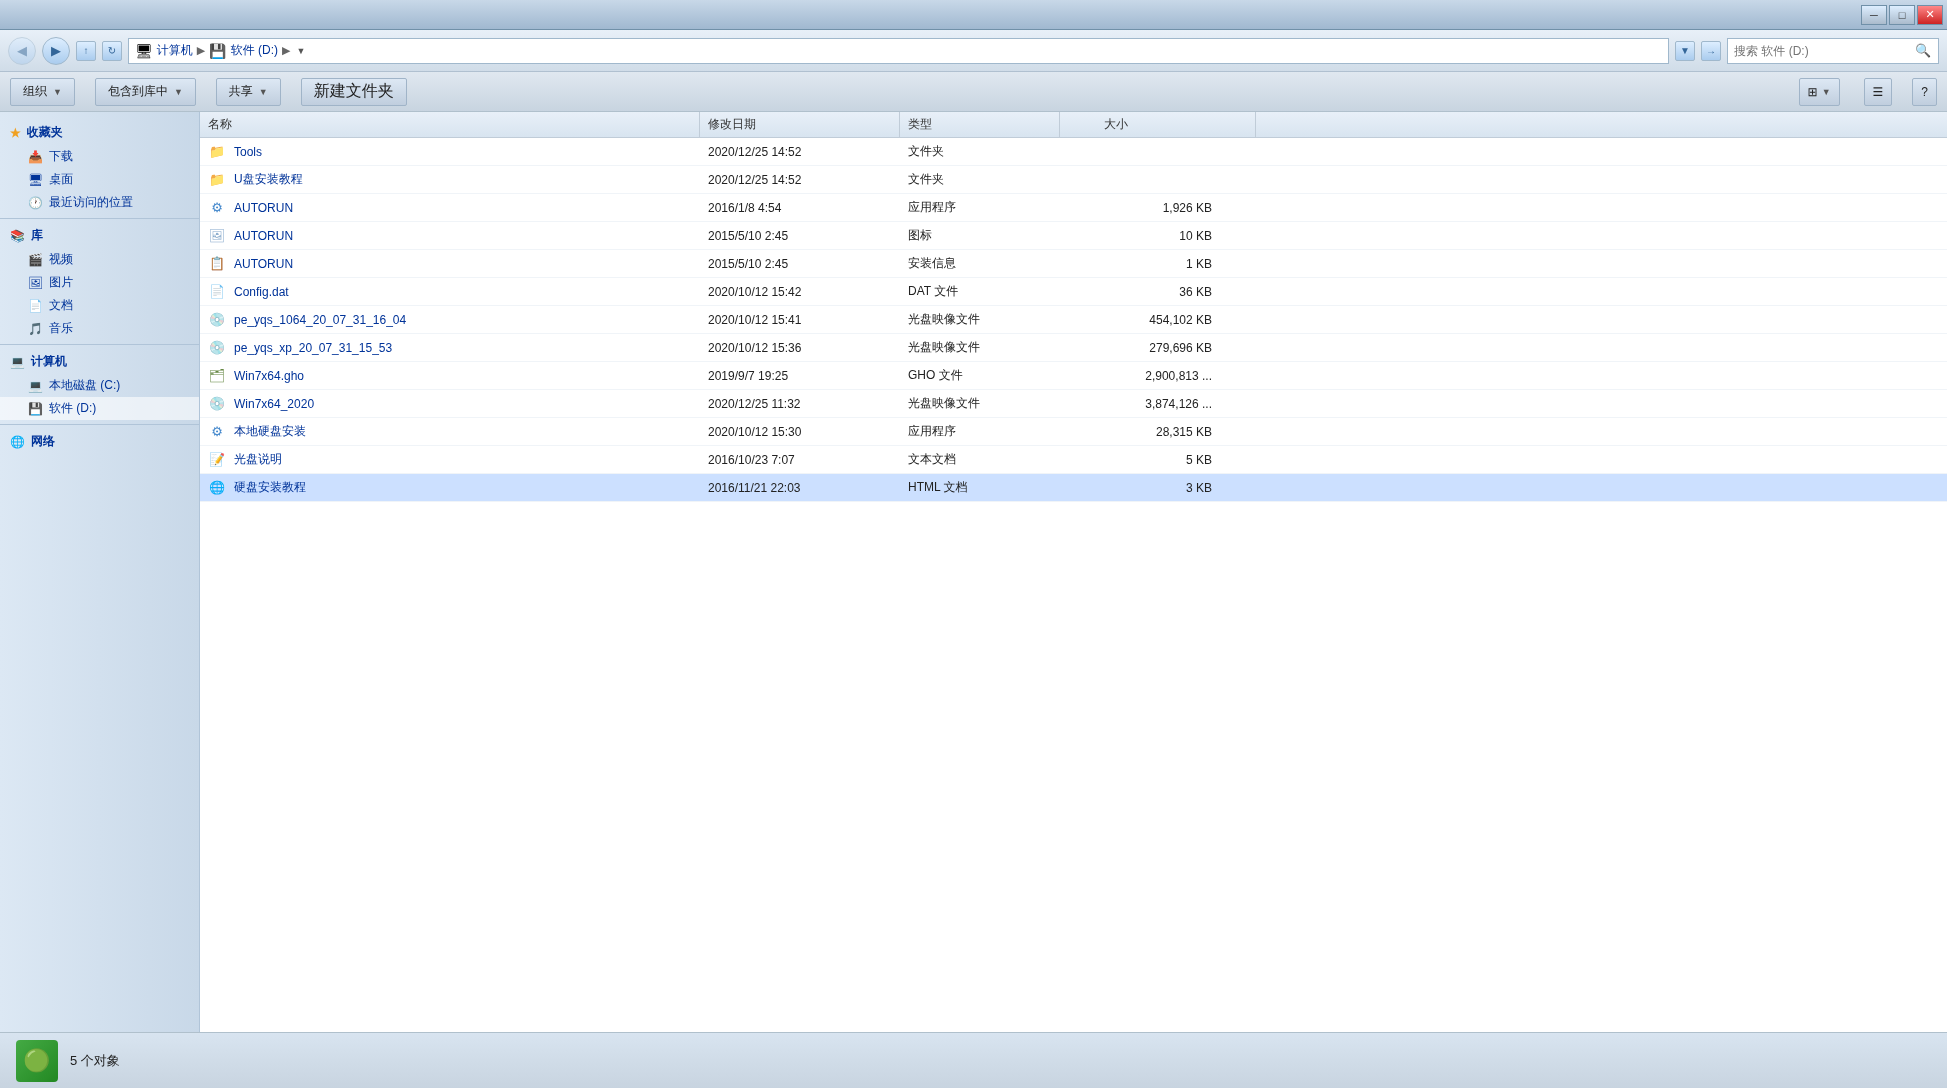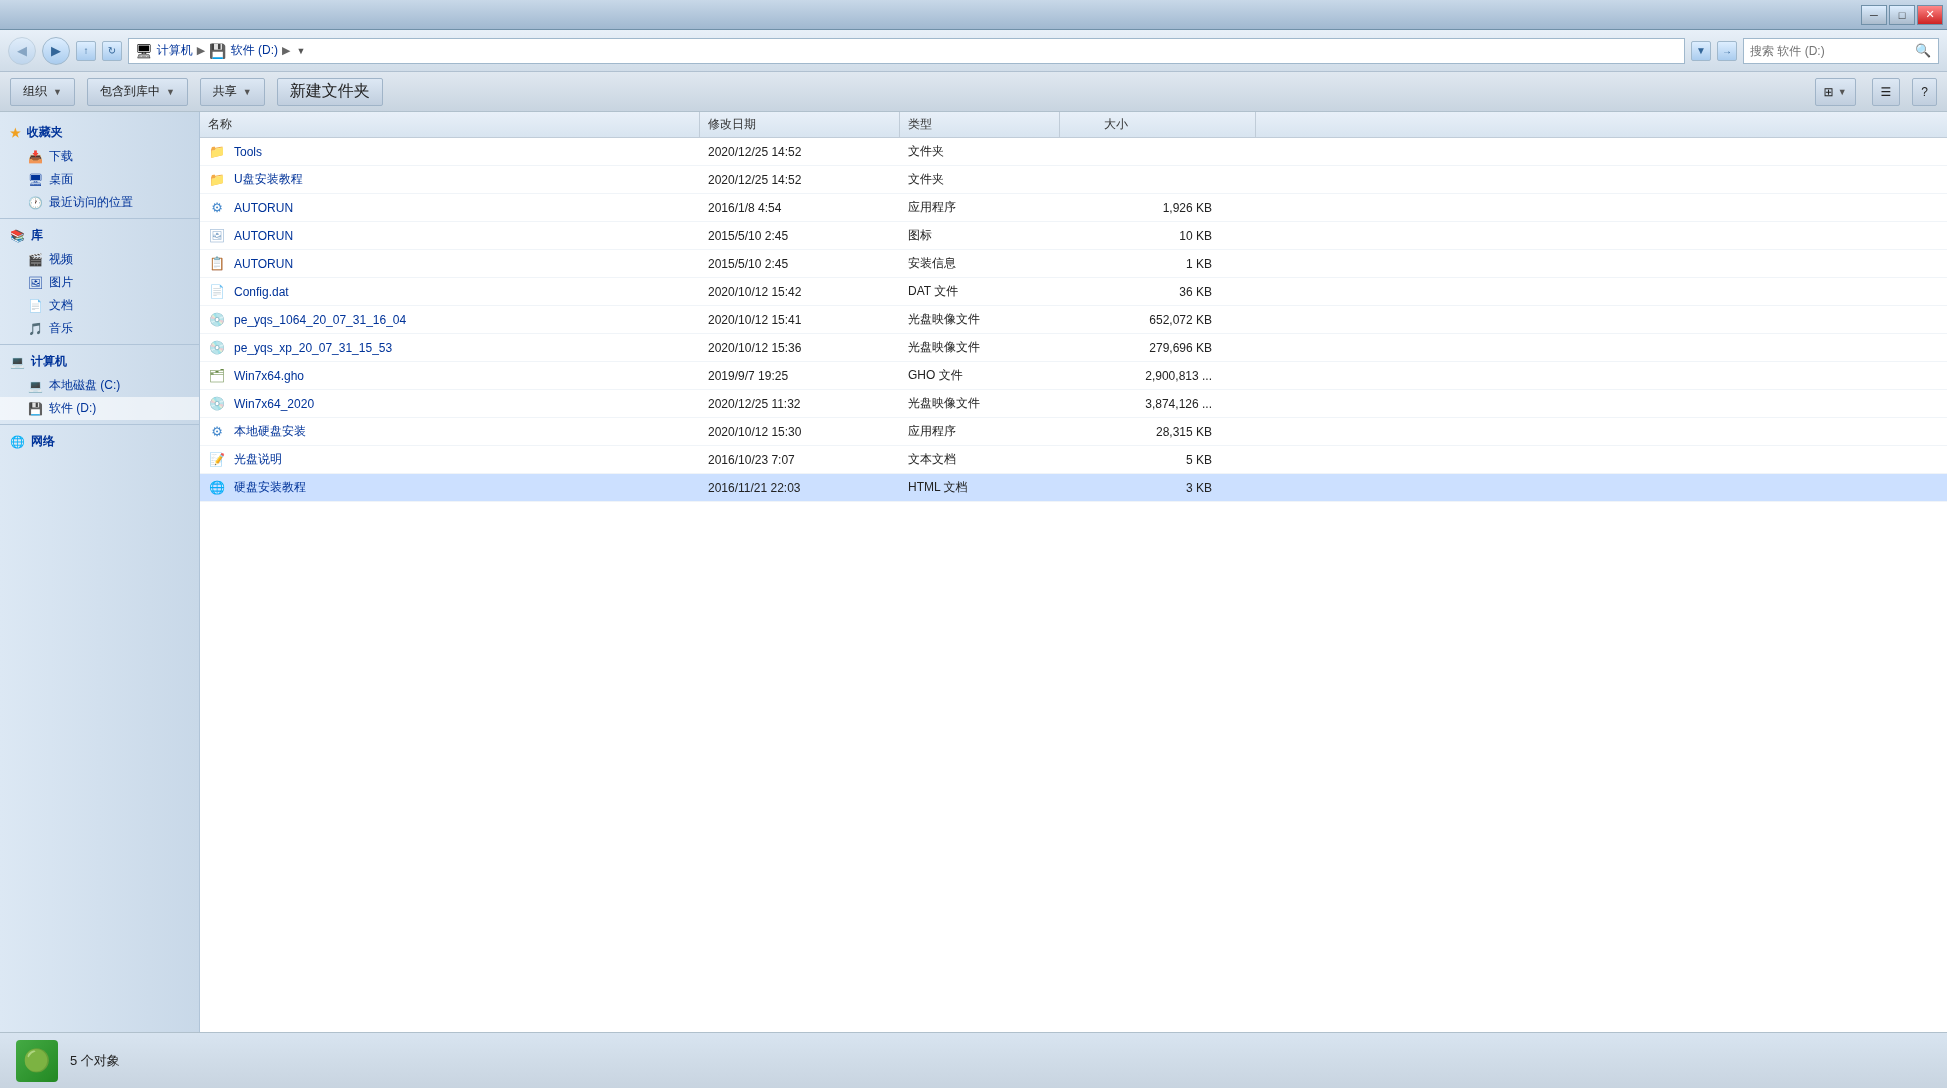--- a/index.html
+++ b/index.html
@@ -91,21 +91,21 @@
     }
     .path-item {
       display: flex;
       align-items: center;
       gap: 2px;
       color: #003399;
       font-size: 12px;
     }
     .path-separator { color: #666; font-size: 11px; }
     .search-box {
-      width: 196px;
+      width: 212px;
       height: 26px;
       border: 1px solid #a0b8cc;
       background: #fff;
       display: flex;
       align-items: center;
       padding: 0 6px;
     }
     .search-input {
       flex: 1;
       border: none;
@@ -116,21 +116,21 @@
     }
 
     
     .toolbar {
       height: 40px;
       background: linear-gradient(to bottom, #e0e8f0, #c8d4e0);
       border-bottom: 1px solid #b0c0cc;
       display: flex;
       align-items: center;
       padding: 0 10px;
-      gap: 12px;
+      gap: 20px;
     }
     .toolbar-btn {
       height: 28px;
       padding: 0 12px;
       border: 1px solid #a0b4c8;
       background: linear-gradient(to bottom, #dde8f4, #c0cede);
       cursor: pointer;
       display: flex;
       align-items: center;
       gap: 4px;
@@ -527,21 +527,21 @@
       <div class="file-cell type-cell">DAT 文件</div>
       <div class="file-cell size-cell">36 KB</div>
     </div>
         <div class="file-row">
       <div class="file-cell name-cell">
         <span class="ficon ficon-iso">💿</span>
         <span>pe_yqs_1064_20_07_31_16_04</span>
       </div>
       <div class="file-cell date-cell">2020/10/12 15:41</div>
       <div class="file-cell type-cell">光盘映像文件</div>
-      <div class="file-cell size-cell">652,072 KB</div>
+      <div class="file-cell size-cell">454,102 KB</div>
     </div>
         <div class="file-row">
       <div class="file-cell name-cell">
         <span class="ficon ficon-iso">💿</span>
         <span>pe_yqs_xp_20_07_31_15_53</span>
       </div>
       <div class="file-cell date-cell">2020/10/12 15:36</div>
       <div class="file-cell type-cell">光盘映像文件</div>
       <div class="file-cell size-cell">279,696 KB</div>
     </div>

